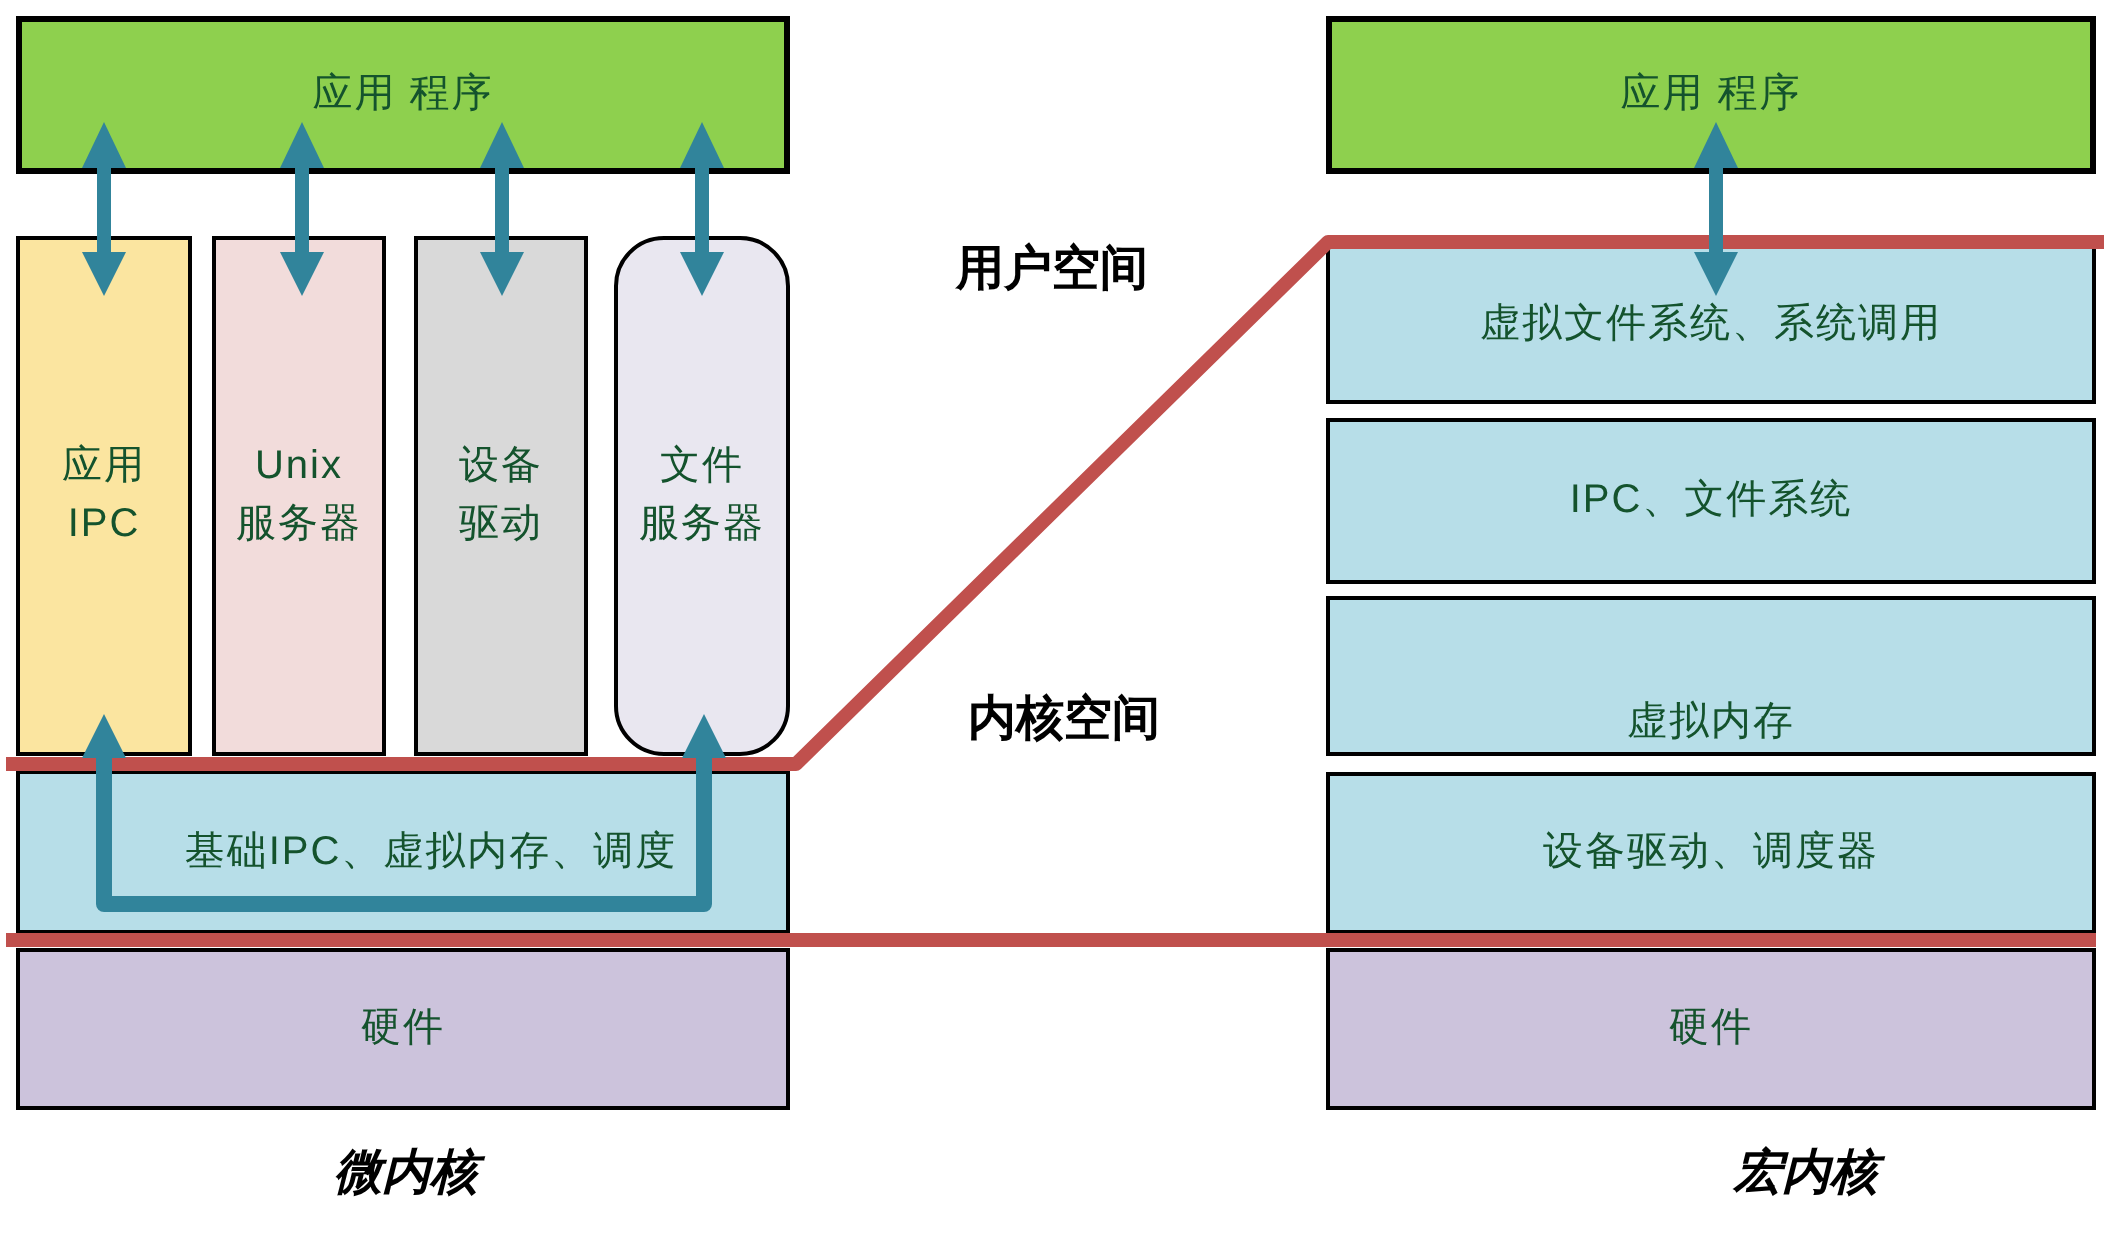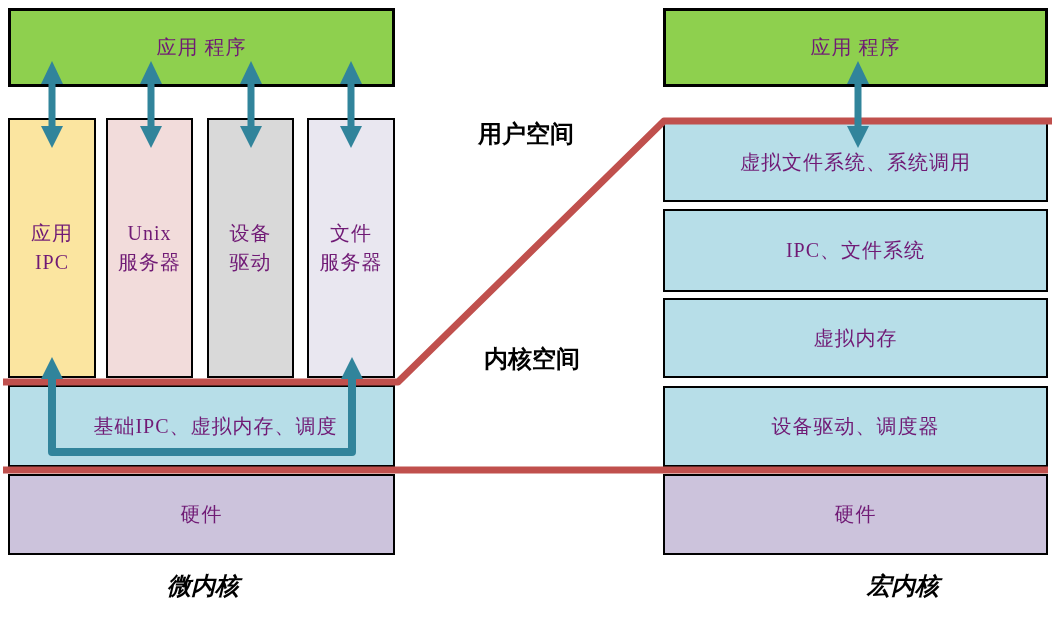--- a/index.html
+++ b/index.html
@@ -5,22 +5,22 @@
   html,body{margin:0;padding:0;background:#fff;}
   .canvas{
     position:relative;width:1055px;height:620px;background:#fff;overflow:hidden;
     font-family:"DejaVu Sans","Liberation Sans",sans-serif;
   }
   .box{
     position:absolute;border:2px solid #000;box-sizing:border-box;
     display:flex;align-items:center;justify-content:center;text-align:center;
   }
   .box-text{
-    font-family:Liberation Serif, serif;
-    font-size:20px;color:#701a75;line-height:1.45;letter-spacing:1px;
+    font-family:Liberation Sans, sans-serif;
+    font-size:20px;color:#14532d;line-height:1.45;letter-spacing:1px;
   }
   .app-box{border-width:3px;}
   .app-box .box-text{font-size:20px;}
   .service-box .box-text{font-size:20px;}
   .caption{
     position:absolute;transform:translate(-50%,-50%);
     font-weight:bold;font-size:24px;color:#000;white-space:nowrap;font-style:italic;
   }
   .space-label{
     position:absolute;transform:translate(-50%,-50%);
@@ -54,21 +54,21 @@
     </span>
   </div>
 
   <div class="box service-box" style="left: 207px; top: 118px; width: 87px; height: 260px; background-color: rgb(217, 217, 217);">
     <span class="box-text">
       <span>设备</span><br>
       <span>驱动</span>
     </span>
   </div>
 
-  <div class="box service-box" style="left: 307px; top: 118px; width: 88px; height: 260px; background-color: rgb(233, 231, 240);">
+  <div class="box service-box" style="left: 307px; top: 118px; width: 88px; height: 260px; background-color: rgb(233, 231, 240); border-radius: 25px;">
     <span class="box-text">
       <span>文件</span><br>
       <span>服务器</span>
     </span>
   </div>
 
   <div class="box" style="left: 8px; top: 385px; width: 387px; height: 82px; background-color: rgb(183, 222, 232); padding-left: 28px;">
     <span class="box-text">基础IPC、虚拟内存、调度</span>
   </div>
 
@@ -83,21 +83,21 @@
   </div>
 
   <div class="box" style="left: 663px; top: 209px; width: 385px; height: 83px; background-color: rgb(183, 222, 232);">
     <span class="box-text">IPC、文件系统</span>
   </div>
 
   <div class="box" style="left: 663px; top: 122px; width: 385px; height: 80px; background-color: rgb(183, 222, 232);">
     <span class="box-text">虚拟文件系统、系统调用</span>
   </div>
 
-  <div class="box" style="left: 663px; top: 298px; width: 385px; height: 80px; background-color: rgb(183, 222, 232);">
+  <div class="box" style="left: 663px; top: 298px; width: 385px; height: 80px; background-color: rgb(183, 222, 232); align-items: flex-end;">
     <span class="box-text">虚拟内存</span>
   </div>
 
   <div class="box" style="left: 663px; top: 386px; width: 385px; height: 81px; background-color: rgb(183, 222, 232);">
     <span class="box-text">设备驱动、调度器</span>
   </div>
 
   <div class="box" style="left: 663px; top: 474px; width: 385px; height: 81px; background-color: rgb(204, 195, 220);">
     <span class="box-text">硬件</span>
   </div>

